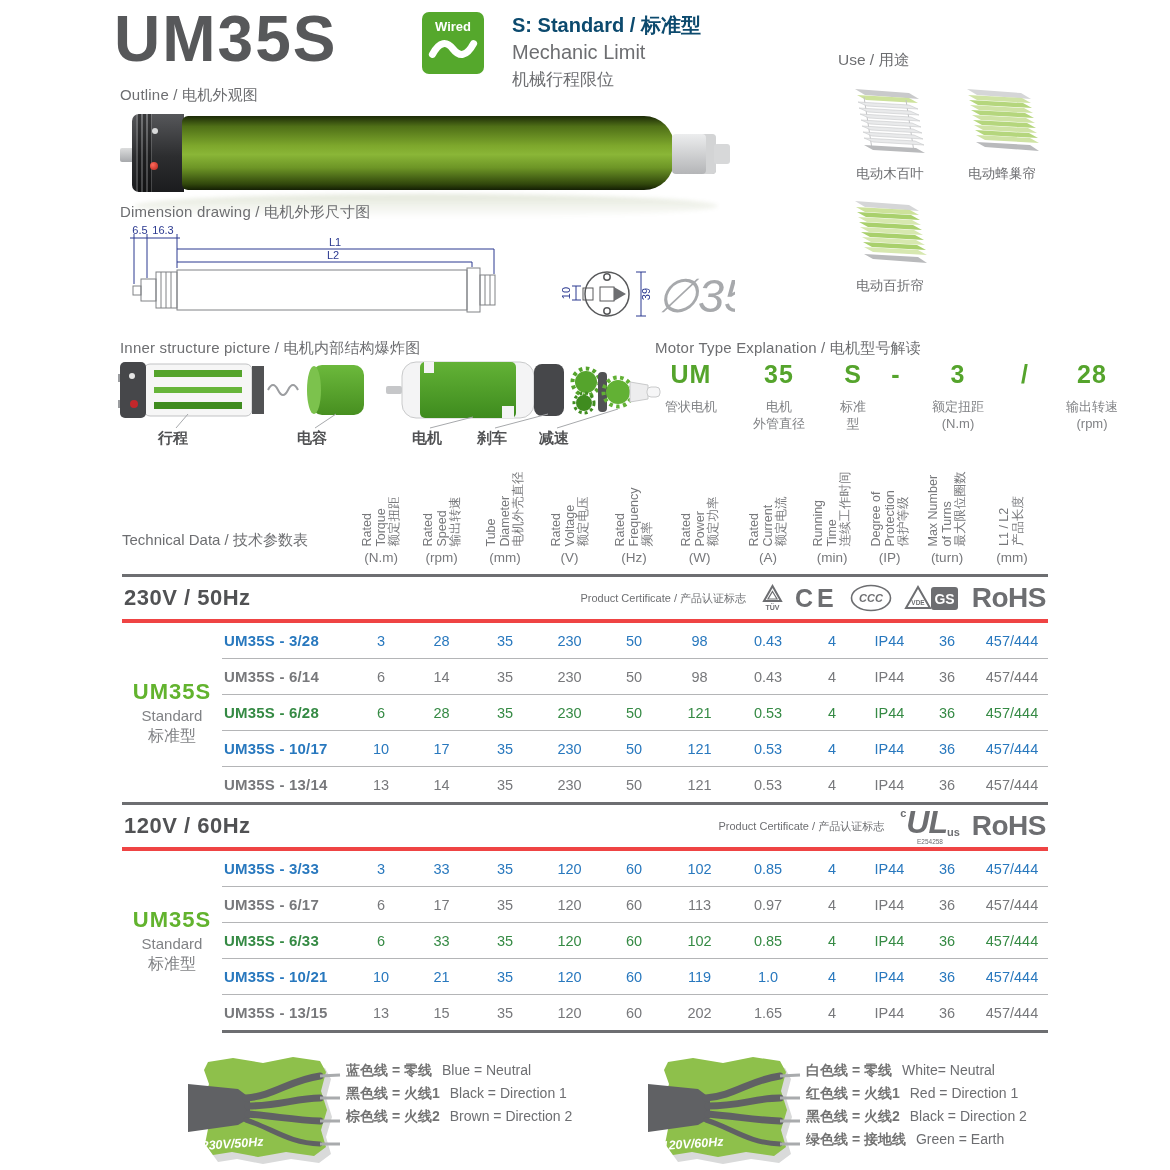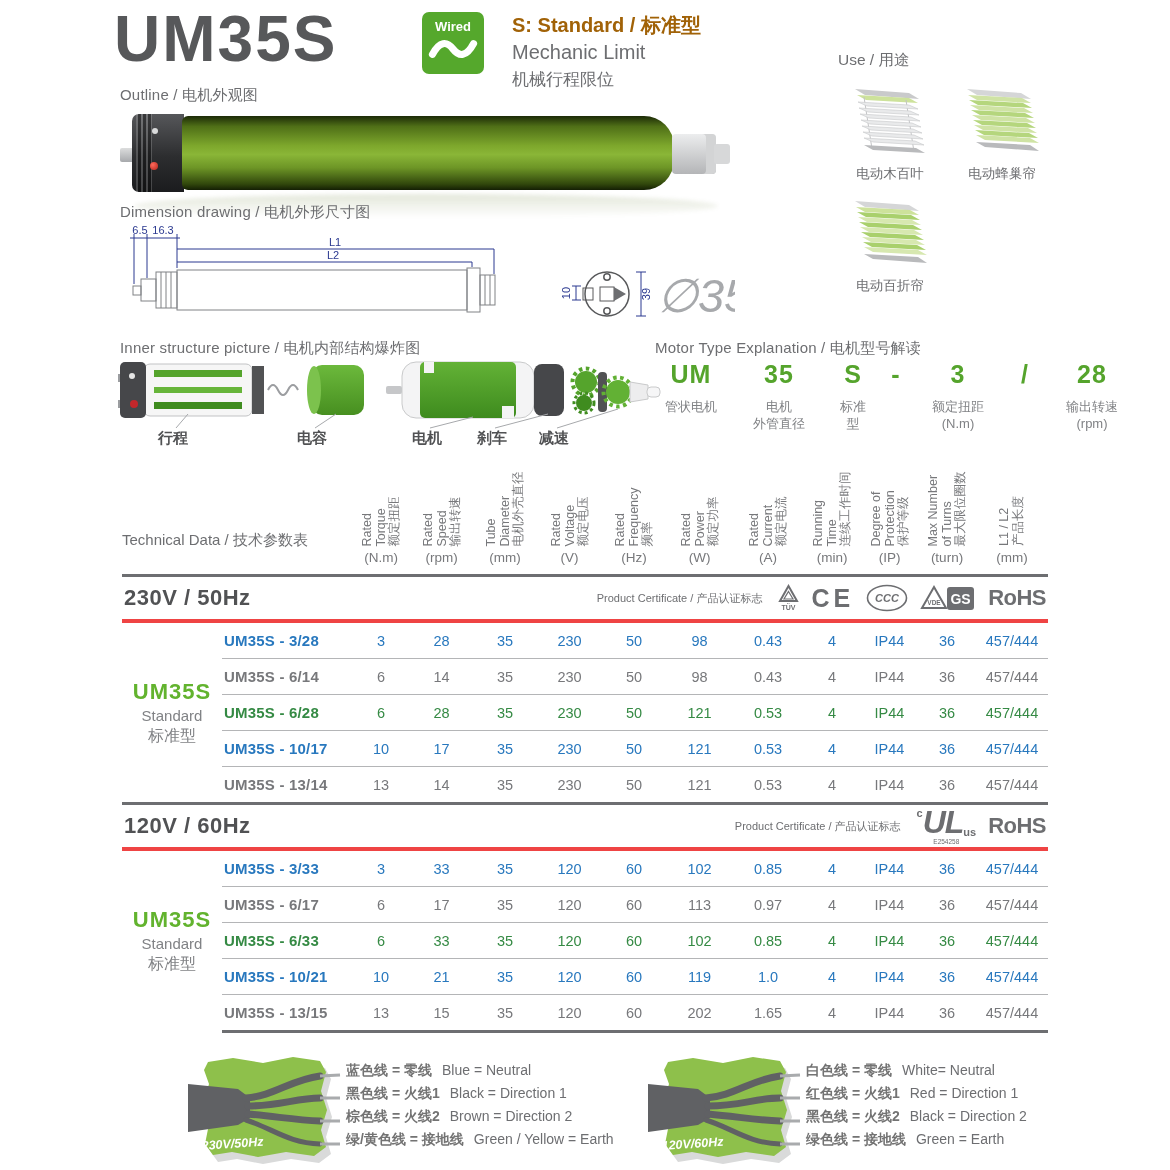--- a/index.html
+++ b/index.html
@@ -6,21 +6,21 @@
   .page{position:relative;width:1170px;height:1170px;background:#fff;overflow:hidden;
         font-family:"Liberation Sans","DejaVu Sans",sans-serif;color:#6d6e71;}
 
   
   .title{position:absolute;left:114px;top:2px;font-size:64px;font-weight:700;color:#57585a;letter-spacing:2px;}
   .sec-label{position:absolute;font-size:15px;color:#6d6e71;letter-spacing:.2px;}
   .badge{position:absolute;left:422px;top:12px;width:62px;height:62px;background:#55a82c;border-radius:7px;
          display:flex;flex-direction:column;align-items:center;}
   .badge .wlabel{color:#fff;font-weight:700;font-size:13px;margin-top:7px;}
   .subtitle{position:absolute;left:512px;top:12px;line-height:27px;}
-  .subtitle .l1{font-size:20px;font-weight:700;color:#a16207;}
+  .subtitle .l1{font-size:20px;font-weight:700;color:#0c4a6e;}
   .subtitle .l2{font-size:20px;color:#6d6e71;}
   .subtitle .l3{font-size:17px;color:#6d6e71;}
 
   
   .use-panel{position:absolute;left:834px;top:50px;width:232px;}
   .use-title{font-size:15.5px;color:#6d6e71;margin-left:4px;}
   .use-grid{display:grid;grid-template-columns:112px 112px;row-gap:14px;margin-top:14px;}
   .use-cell{text-align:center;}
   .use-cap{font-size:13.5px;color:#6d6e71;margin-top:2px;}
 
@@ -63,21 +63,21 @@
         font-size:12.5px;line-height:13.5px;color:#77787b;text-align:left;white-space:nowrap;}
   .hrot.two{left:calc(50% + 13px);}
   .tech{vertical-align:bottom;text-align:left;font-size:15px;font-weight:400;color:#6d6e71;padding-bottom:6px;}
   .unit-row td{height:24px;text-align:center;font-size:13.5px;color:#77787b;vertical-align:top;}
   .sect td{border-top:3px solid #6d6e71;border-bottom:4px solid #ef4444;height:42px;}
   .secflex{display:flex;justify-content:space-between;align-items:center;padding:0 2px;}
   .sectitle{font-size:22px;font-weight:700;color:#515254;letter-spacing:.5px;}
   .certwrap{display:flex;align-items:center;gap:12px;color:#6d6e71;}
   .certlabel{font-size:11px;margin-right:4px;}
   .cert-ce{font-size:25px;font-weight:600;letter-spacing:4px;}
-  .cert-rohs{font-size:22px;font-weight:800;letter-spacing:-.5px;}
+  .cert-rohs{font-size:28px;font-weight:800;letter-spacing:-.5px;}
   .cert-cul{display:inline-flex;flex-direction:column;align-items:center;line-height:1;}
   .cert-cul .top{display:flex;align-items:flex-start;}
   .cert-cul .c{font-size:11px;font-weight:700;font-style:normal;margin-top:2px;}
   .cert-cul b{font-size:32px;font-style:italic;font-weight:800;letter-spacing:-1px;}
   .cert-cul .us{font-size:11px;font-weight:700;font-style:normal;align-self:flex-end;}
   .cert-cul em{font-style:normal;font-size:6.5px;margin-top:1px;}
   .datarow td{border-top:1px solid #b4b5b7;height:35px;font-size:14.5px;text-align:center;}
   .datarow .model{text-align:left;padding-left:2px;font-size:15px;font-weight:600;letter-spacing:.2px;}
   .grouplabel{text-align:center;vertical-align:middle;}
   .gl-model{font-size:22px;font-weight:700;color:#62b32e;letter-spacing:1px;}
@@ -656,21 +656,20 @@
         <line x1="132" y1="52" x2="152" y2="52"></line>
         <line x1="132" y1="75" x2="152" y2="75"></line>
         <line x1="132" y1="98" x2="152" y2="98"></line>
       </g>
       <text x="14" y="104" font-size="12.5" font-weight="bold" font-style="italic" fill="#fff" transform="rotate(-4 14 104)" font-family="Liberation Sans, sans-serif">230V/50Hz</text>
     </svg>
     <div class="legend">
         <div class="legrow"><span class="cn">蓝色线 = 零线</span><span class="en">Blue = Neutral</span></div>
         <div class="legrow"><span class="cn">黑色线 = 火线1</span><span class="en">Black = Direction 1</span></div>
         <div class="legrow"><span class="cn">棕色线 = 火线2</span><span class="en">Brown = Direction 2</span></div>
-        <div class="legrow"><span class="cn">绿/黄色线 = 接地线</span><span class="en">Green / Yellow = Earth</span></div>
       </div>
   </div>
 
   <div class="wire-block" style="left:648px;">
     <svg width="160" height="120" viewBox="0 0 160 120">
       <polygon transform="translate(5,7)" fill="#d9dada" points="20,16 45,12 75,17 105,11 132,15 138,26 133,45 139,64 133,84 138,101 126,110 98,106 70,111 44,106 25,109 17,98 21,78 15,58 21,38 16,24"></polygon>
       <polygon fill="#8ec04b" points="20,16 45,12 75,17 105,11 132,15 138,26 133,45 139,64 133,84 138,101 126,110 98,106 70,111 44,106 25,109 17,98 21,78 15,58 21,38 16,24"></polygon>
       <polygon fill="#606164" points="0,38 50,43 62,52 62,72 50,79 0,86"></polygon>
       <g stroke="#606164" fill="none" stroke-linecap="round">
         <path d="M58,52 C86,50 102,34 132,30" stroke-width="7"></path>

